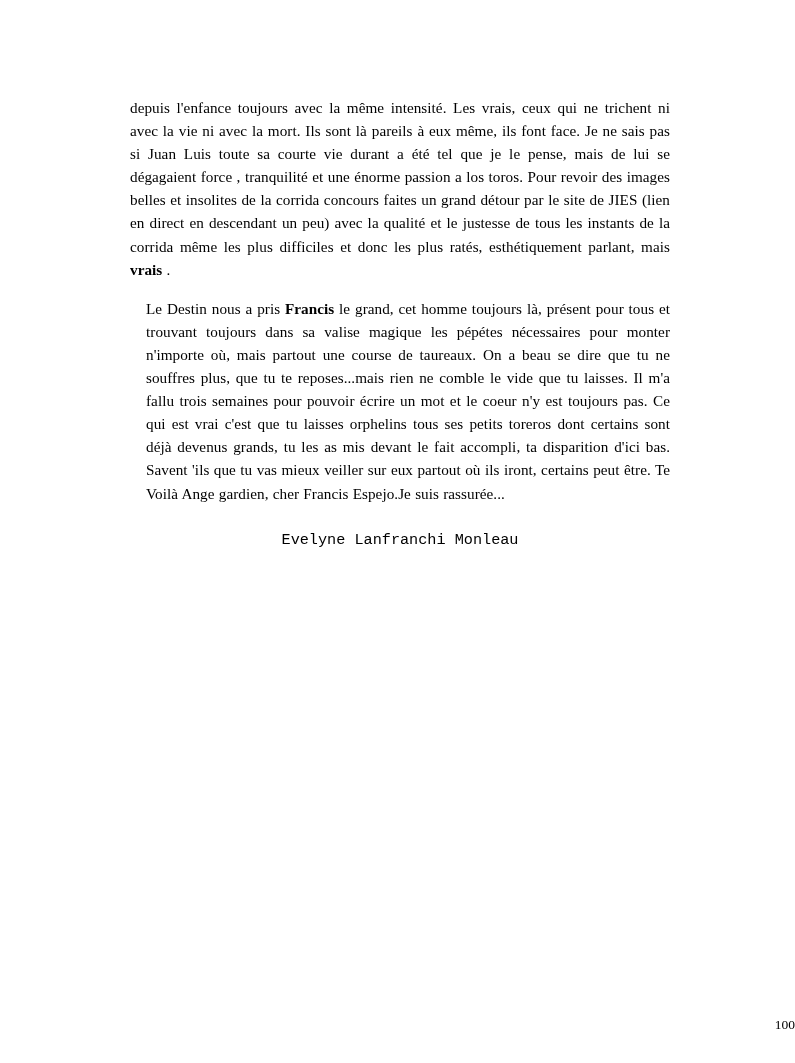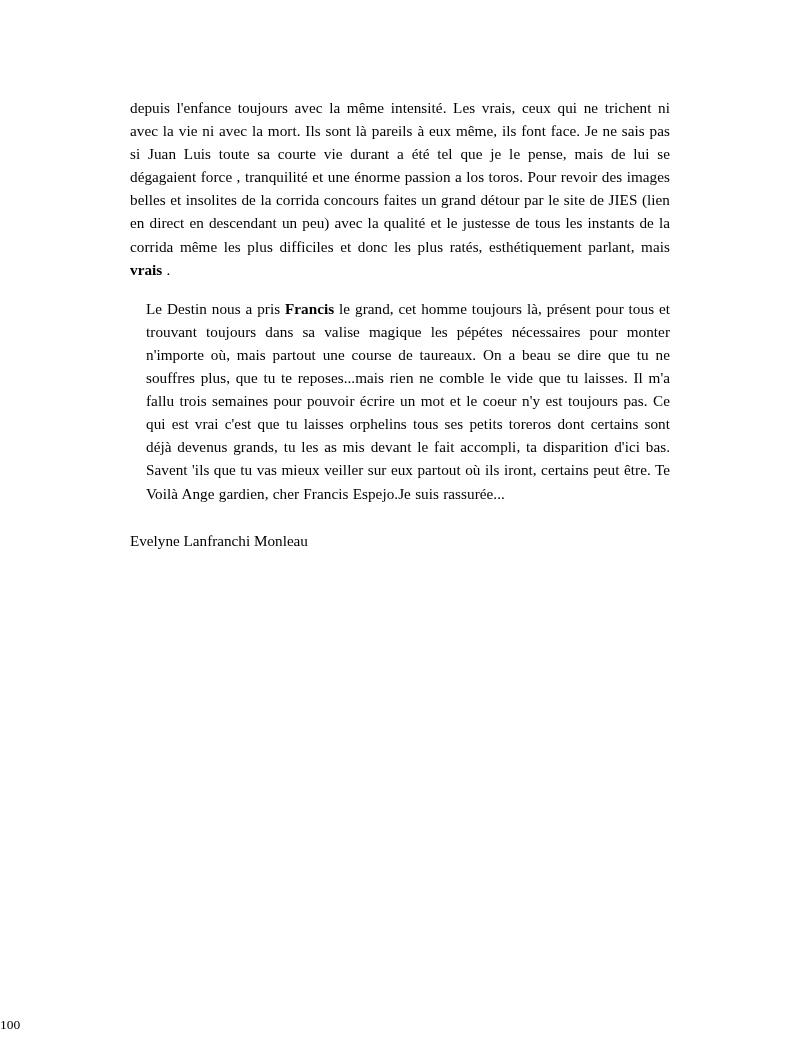--- a/index.html
+++ b/index.html
@@ -38,31 +38,32 @@
     word-spacing: 0.4px;
   }
   .para.last-para {
     margin-bottom: 0;
     margin-left: 16px;
   }
   .signature {
     margin: 24px 0 0 0;
     font-size: 15.2px;
     line-height: 1.52;
-    text-align: left;
+    text-align: center;
+    font-family: Liberation Mono, monospace;
   }
   b, .bold {
     font-weight: bold;
   }
   .page-number {
     position: absolute;
     left: 0;
     right: 0;
     top: 1017px;
-    text-align: left;
+    text-align: right;
     font-size: 13.5px;
     font-family: "Liberation Serif", serif;
     color: #000000;
   }
 </style>
 </head>
 <body>
 
 <div class="page">
   <div class="content">

